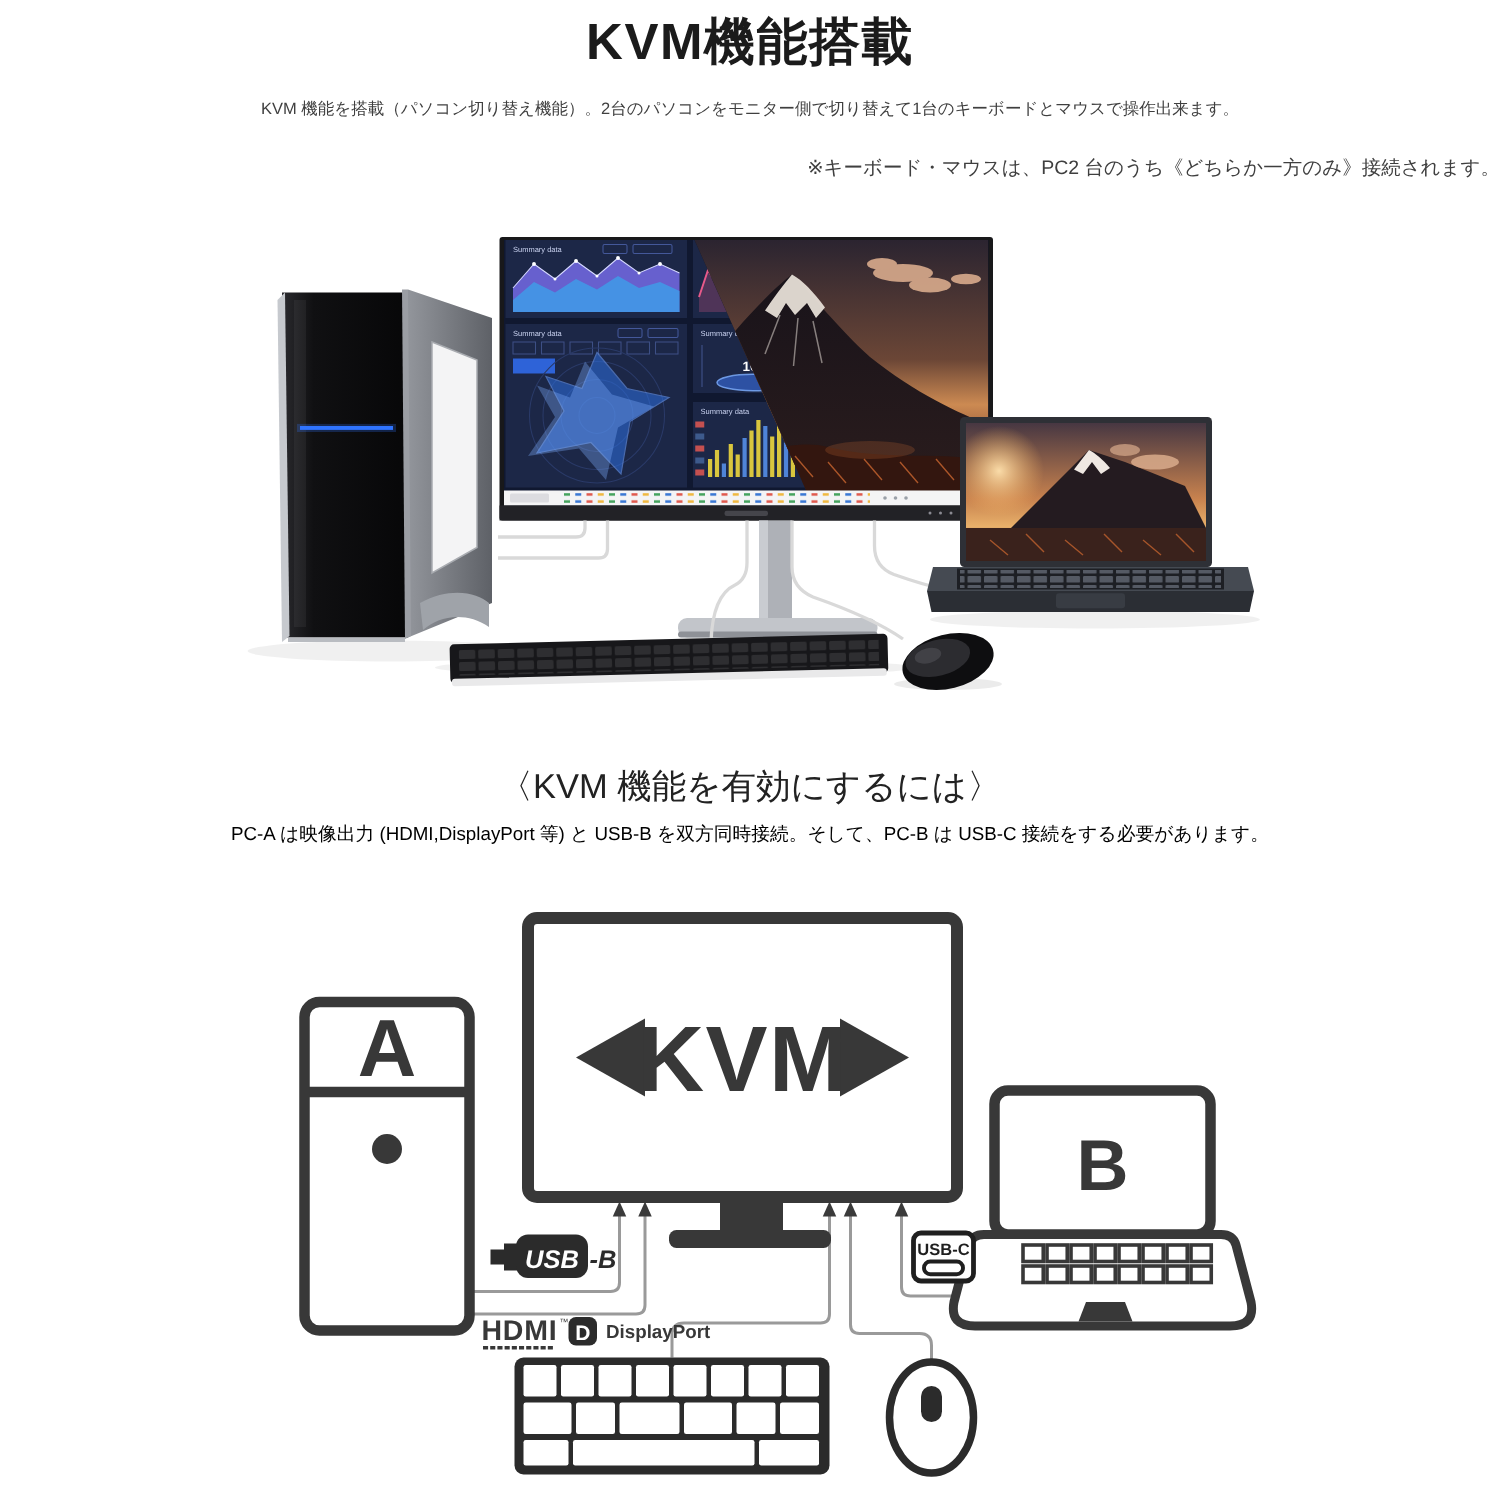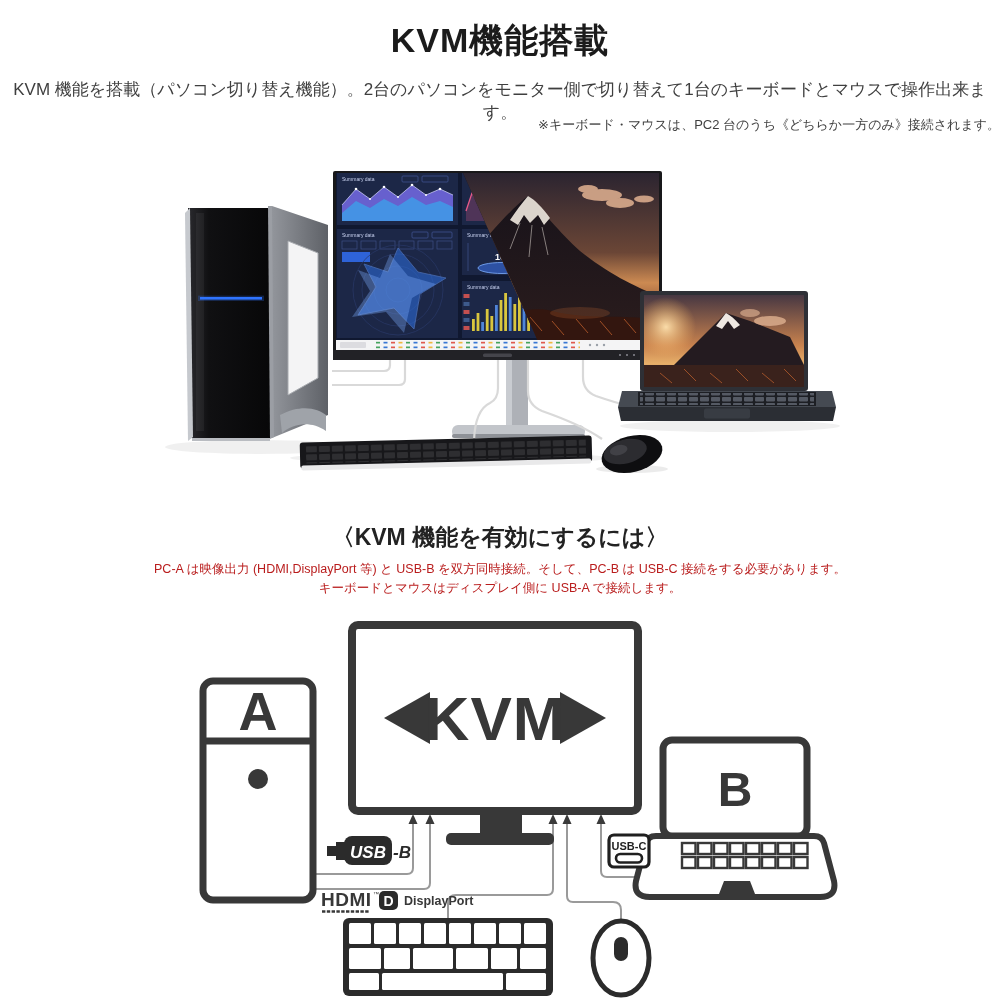--- a/index.html
+++ b/index.html
@@ -1,24 +1,24 @@
 <!DOCTYPE html>
 <html><head>
 <meta charset="utf-8">
 <style>
   html,body{margin:0;padding:0;background:#ffffff;}
   body{width:1000px;height:1000px;position:relative;overflow:hidden;
        font-family:"Liberation Sans","DejaVu Sans",sans-serif;color:#3c3c3c;}
-  .abs{position:absolute;margin-top:13px;}
+  .abs{position:absolute;}
   .center{left:0;right:0;text-align:center;}
   .page-title{top:5px;font-size:34px;font-weight:600;color:#1b1b1b;letter-spacing:1px;}
-  .intro{top:65px;font-size:17px;color:#3f3f3f;}
+  .intro{top:65px;font-size:11px;color:#3f3f3f;}
   .notes{top:100px;font-size:13px;line-height:23px;color:#3f3f3f;text-align:right;}
-  .h2{top:509px;font-size:23px;font-weight:700;color:#222;}
-  .setup-text{top:547px;font-size:12.5px;line-height:19px;color:#b91c1c;}
+  .h2{top:509px;font-size:23px;font-weight:400;color:#222;}
+  .setup-text{top:547px;font-size:12.5px;line-height:19px;color:#000000;}
   .photo-wrap{top:150px;left:150px;width:700px;height:330px;}
   .diagram-wrap{top:600px;left:0;width:1000px;height:400px;}
   svg text{font-family:"Liberation Sans","DejaVu Sans",sans-serif;}
   .panel-label{font-size:5px;fill:#c7d0ee;}
   .ink{fill:#383838;}
 </style>
 </head>
 <body>
 
 <div class="abs center page-title">KVM機能搭載</div>
@@ -296,21 +296,20 @@
     <ellipse cx="482" cy="291" rx="31" ry="18" fill="#0e0e10"></ellipse>
     <ellipse cx="476" cy="287" rx="22" ry="12" fill="#2c2c30"></ellipse>
     <ellipse cx="470" cy="284" rx="9" ry="5" fill="#4a4a50" opacity="0.7"></ellipse>
   </g>
 </svg>
 </div>
 
 <div class="abs center h2">〈KVM 機能を有効にするには〉</div>
 <div class="abs center setup-text">
   <div>PC-A は映像出力 (HDMI,DisplayPort 等) と USB-B を双方同時接続。そして、PC-B は USB-C 接続をする必要があります。</div>
-  <div>キーボードとマウスはディスプレイ側に USB-A で接続します。</div>
 </div>
 
 <div class="abs diagram-wrap">
 <svg width="1000" height="400" viewBox="0 0 1000 400">
 
   <g fill="none" stroke="#9a9a9a" stroke-width="2">
     <path d="M313,261 L407,261 Q413,261 413,255 L413,210"></path>
     <path d="M313,276 L424,276 Q430,276 430,270 L430,210"></path>
     <path d="M448,305 L448,290 Q448,282 456,282 L547,282 Q553,282 553,276 L553,210"></path>
     <path d="M621,308 L621,297 Q621,289 613,289 L573,289 Q567,289 567,283 L567,210"></path>

